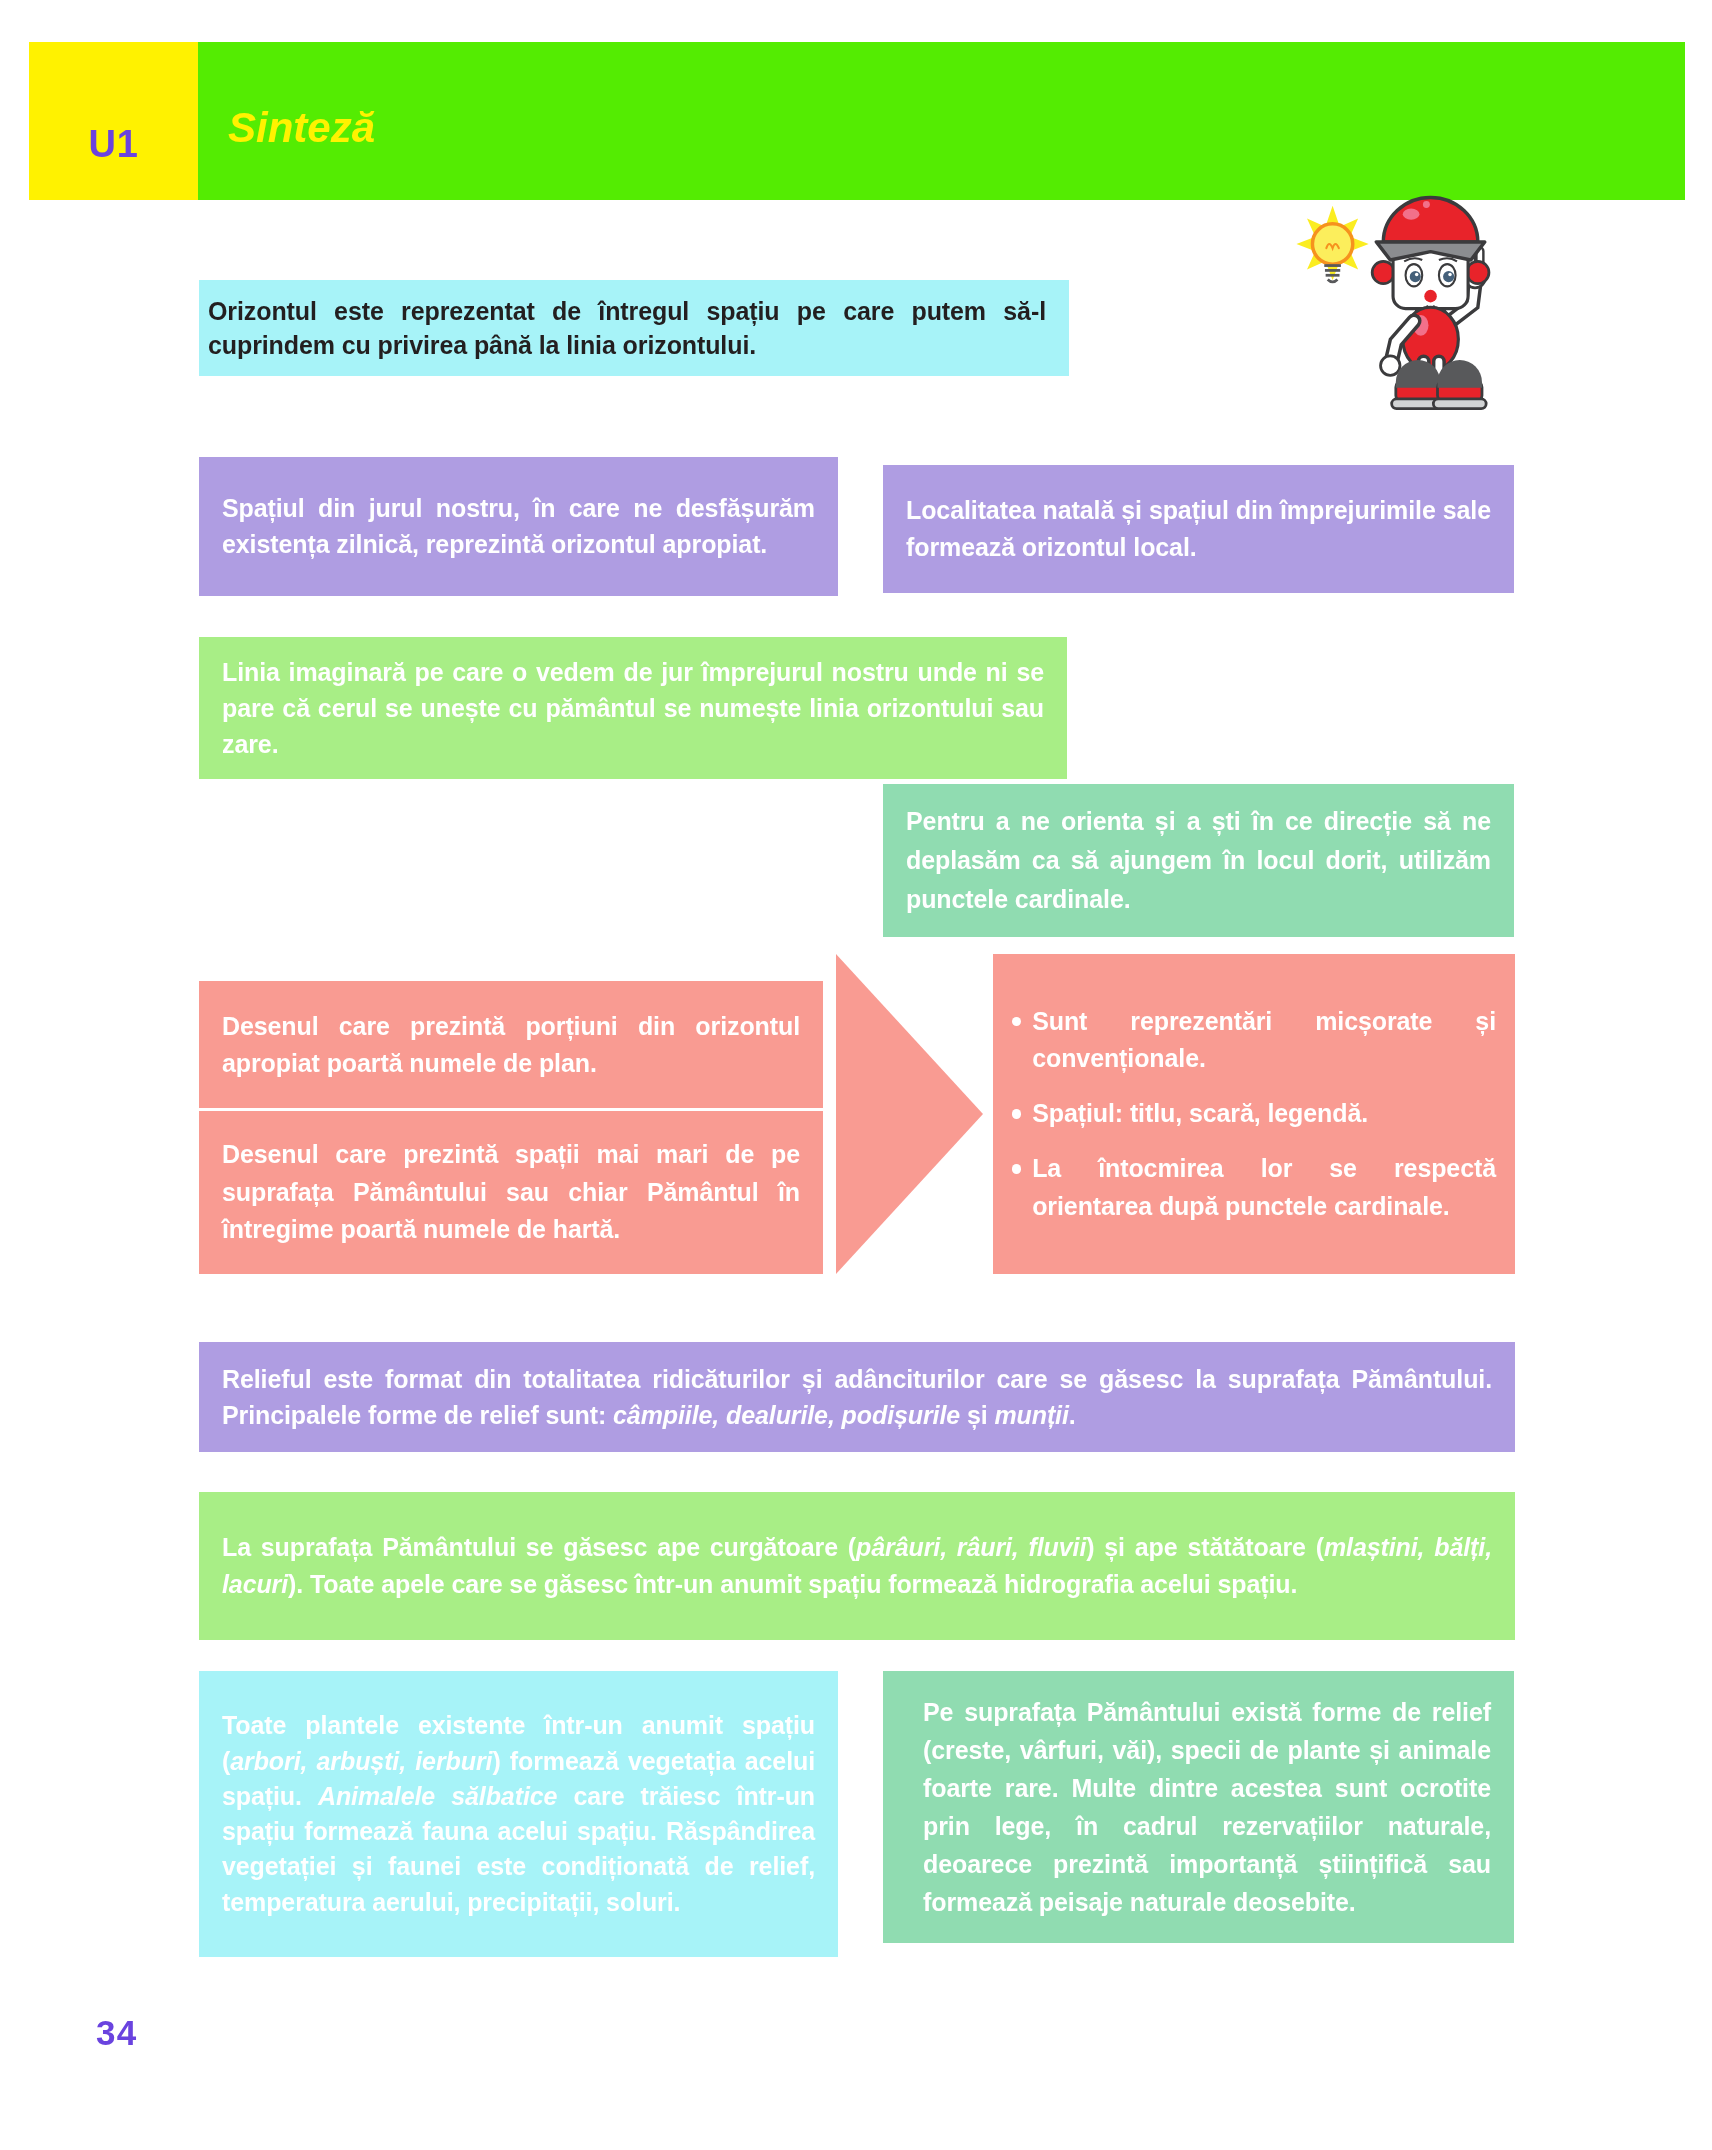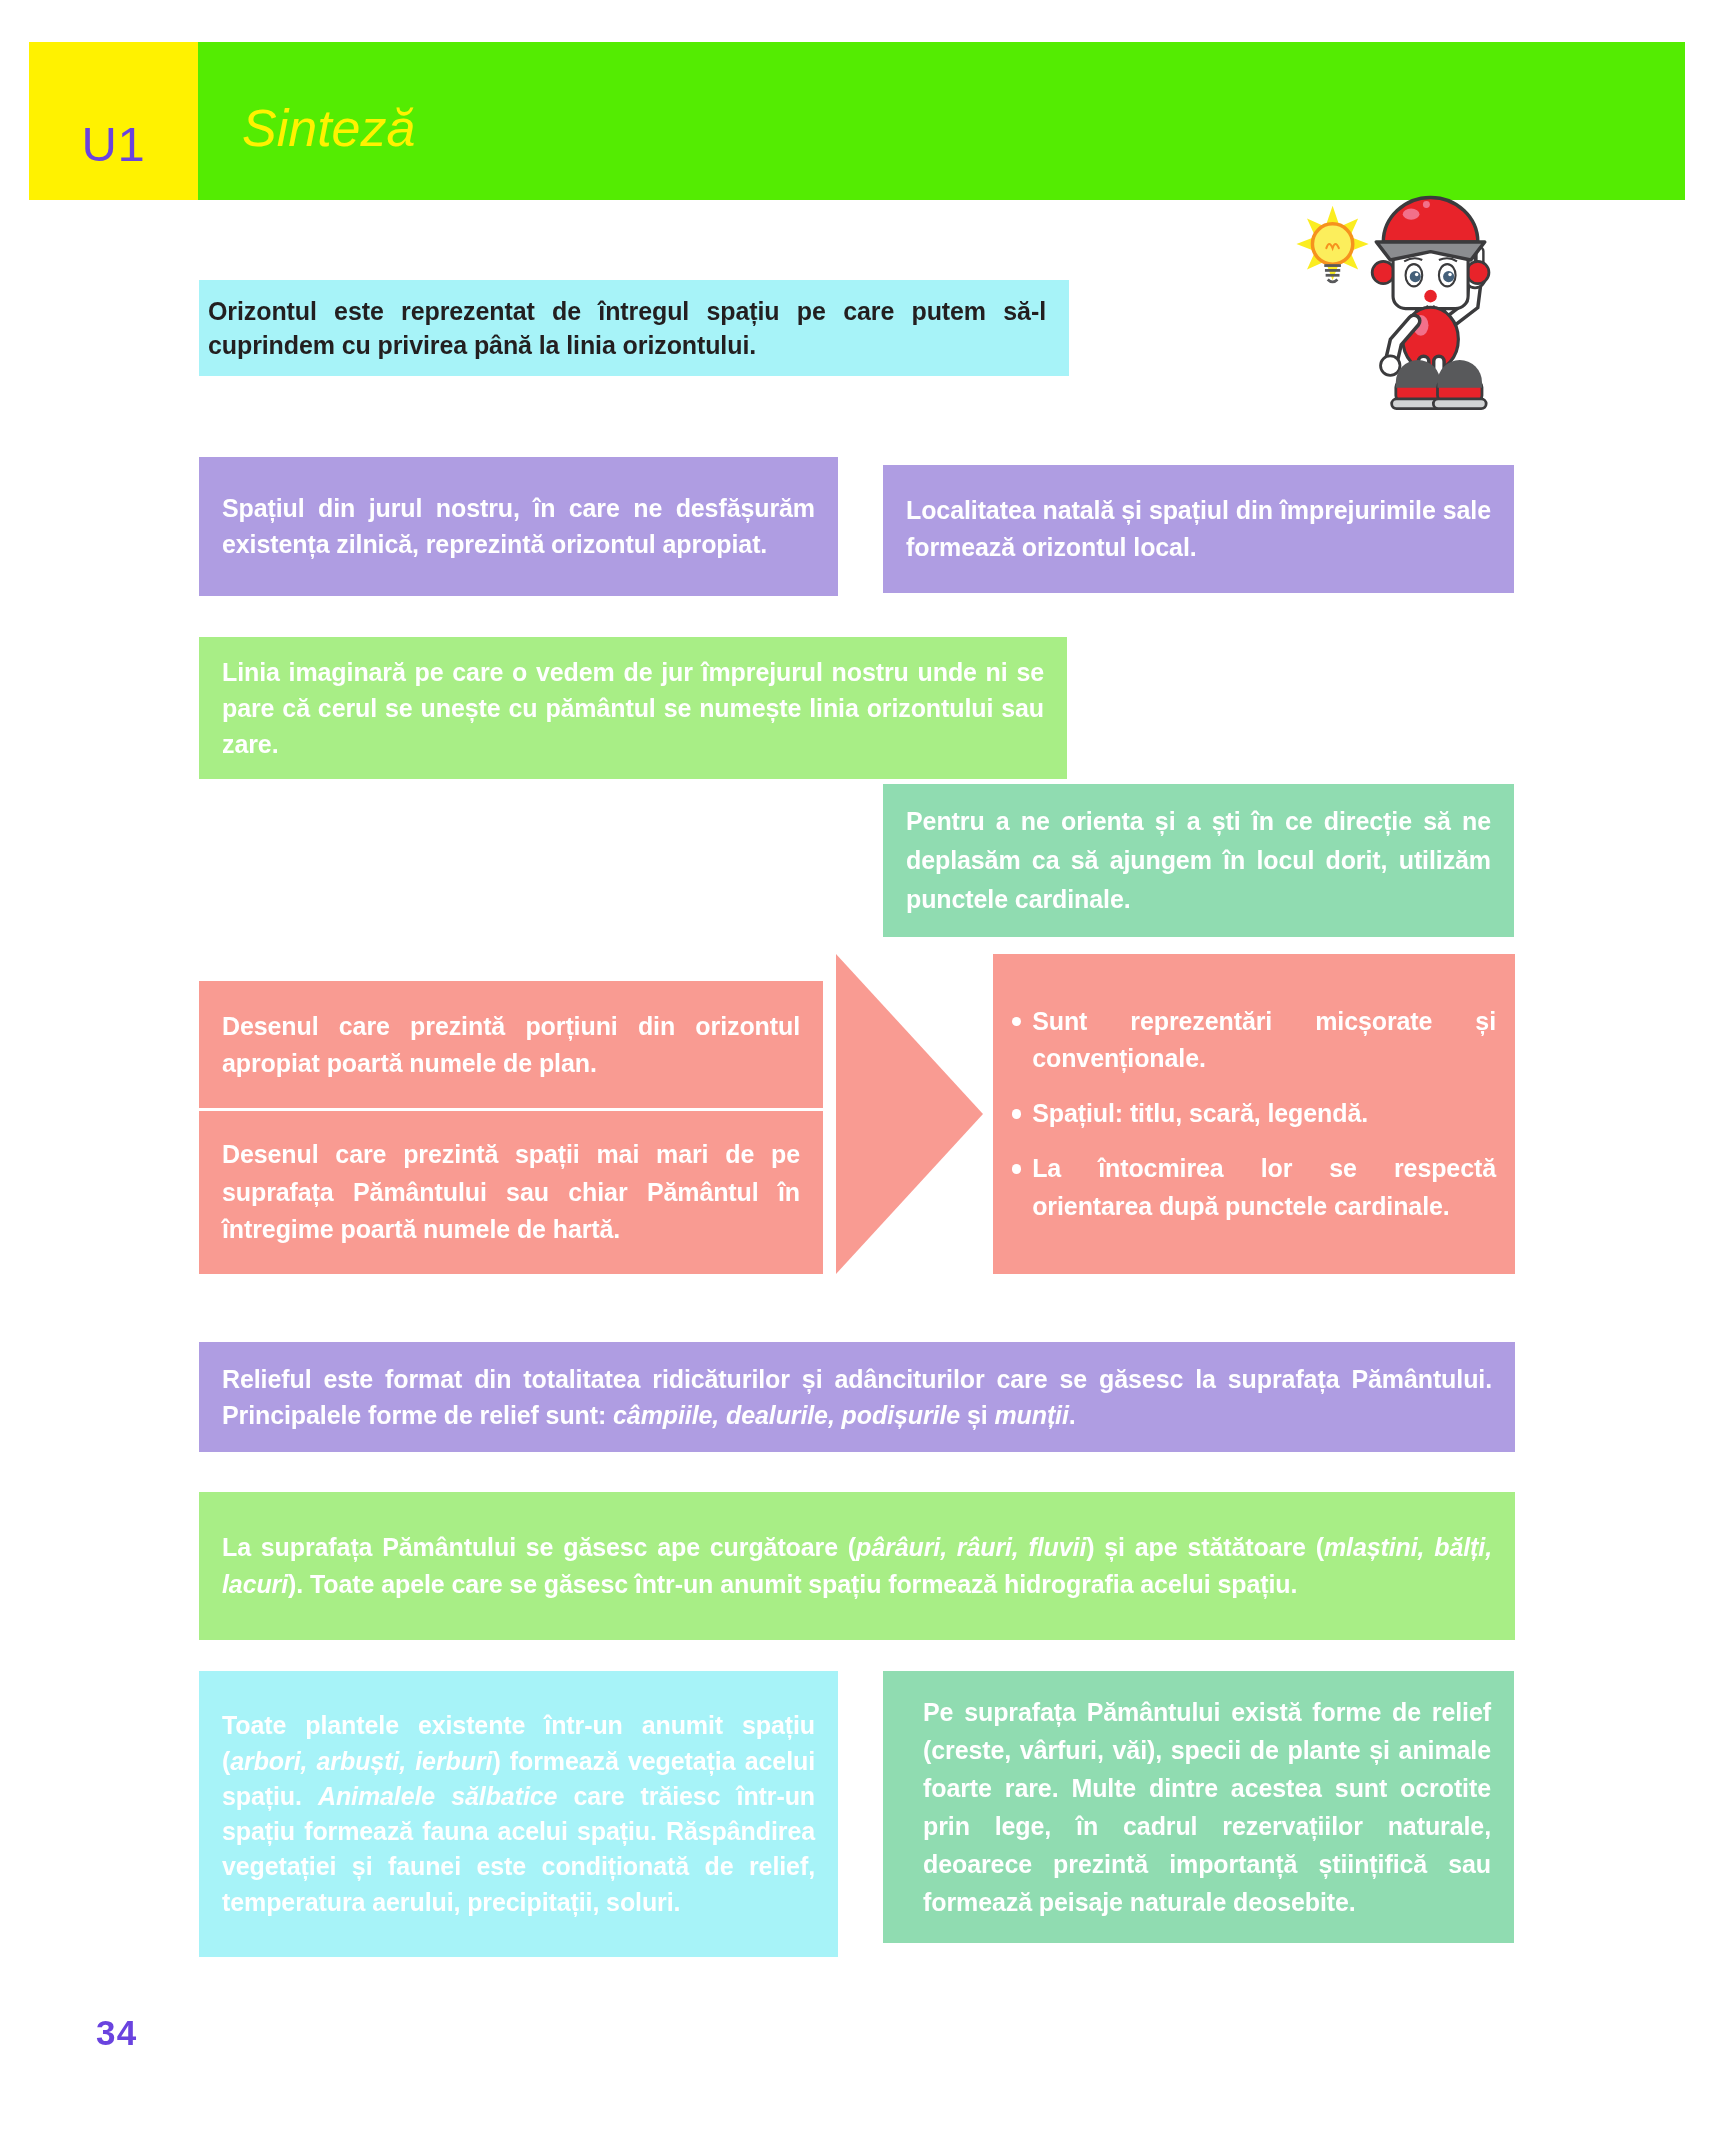--- a/index.html
+++ b/index.html
@@ -25,33 +25,33 @@
   .abs{position:absolute;}
 
   
   .unit-badge{
     left:29px;top:42px;width:169px;height:158px;
     background:var(--yellow);
     display:flex;align-items:center;justify-content:center;
   }
   .unit-badge span{
     color:var(--accent-purple);
-    font-size:49px;font-weight:400;letter-spacing:0.7px;
+    font-size:38px;font-weight:700;letter-spacing:0.7px;
     transform:translateY(9.4px);
     margin-top:28px;
   }
   .banner{
     left:198px;top:42px;width:1487px;height:158px;
     background:var(--green-banner);
     display:flex;align-items:center;
   }
   .banner .title{
-    margin-left:44px;
+    margin-left:30px;
     color:var(--yellow);
-    font-size:52px;font-weight:400;font-style:italic;
+    font-size:42px;font-weight:700;font-style:italic;
     transform:translateY(6.7px);
   }
 
   
   .box{
     display:flex;align-items:center;
     color:#ffffff;
     font-size:25px;font-weight:600;letter-spacing:-0.1px;
     line-height:1.46;
     padding:16px 23px;

